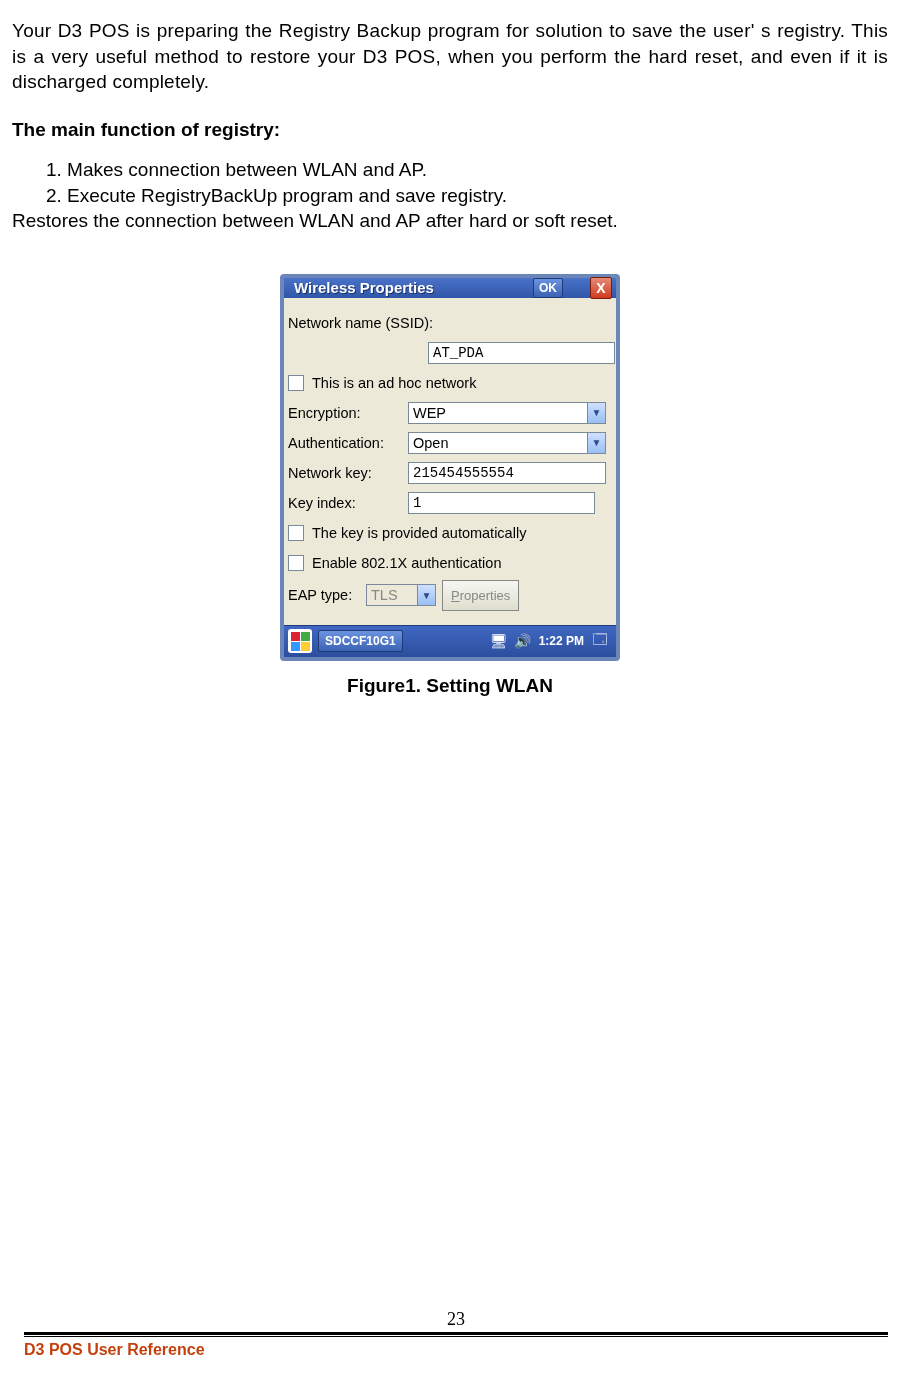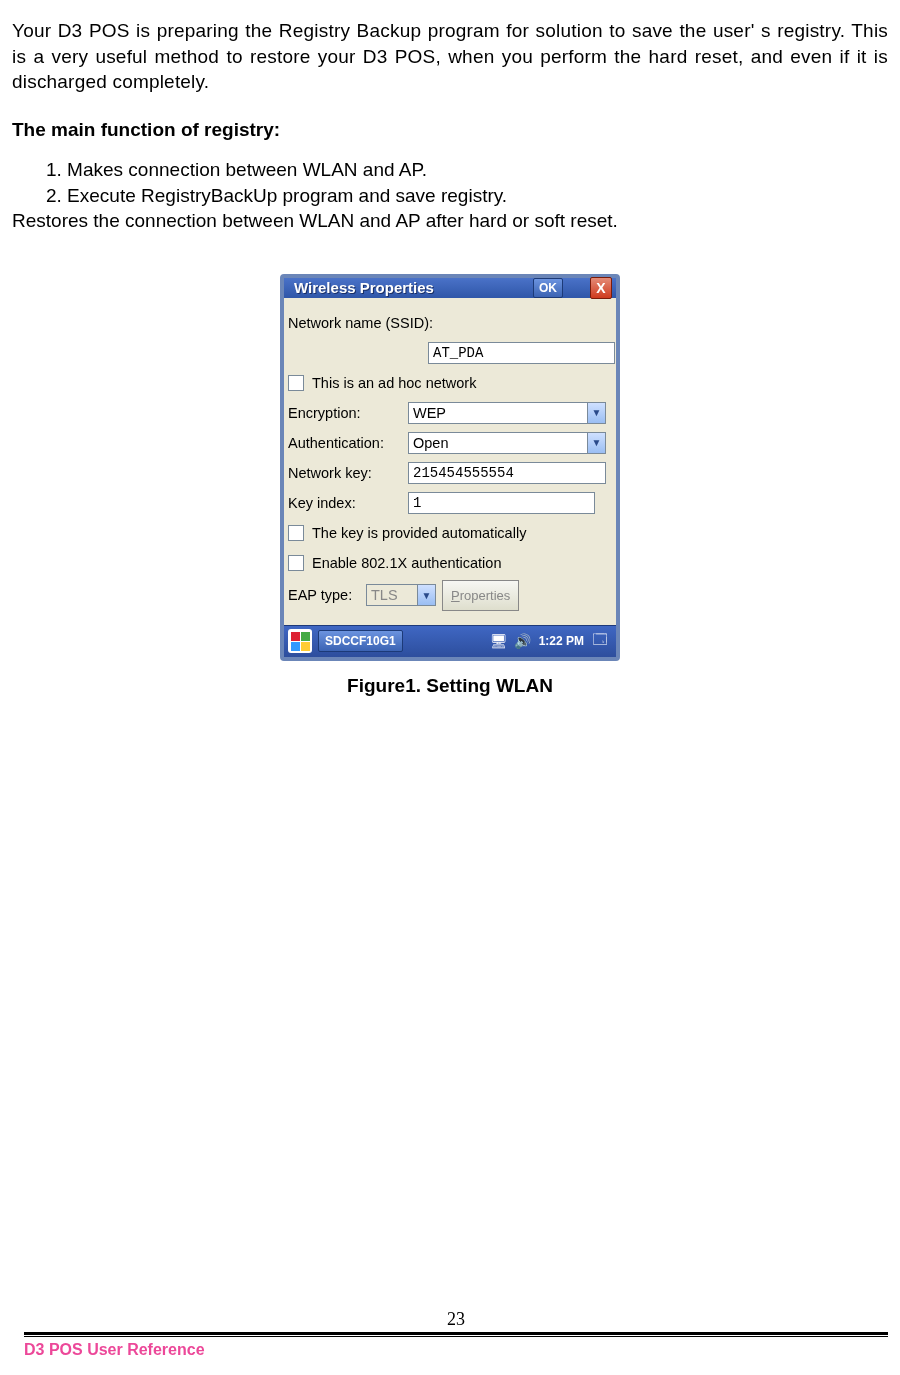--- a/index.html
+++ b/index.html
@@ -218,21 +218,21 @@
   .footer-line {
     height: 3px;
     background: #000;
     margin-bottom: 4px;
     position: relative;
   }
   .footer-line::after{
     content:"";position:absolute;left:0;right:0;top:4px;height:1px;background:#000;
   }
   .footer-text {
-    color: #ec4899;
+    color: #c2410c;
     font-weight: bold;
     font-size: 16px;
     margin-top:6px;
   }
   .u { text-decoration: underline; }
 </style>
 </head>
 <body>
 
 <div class="page">

